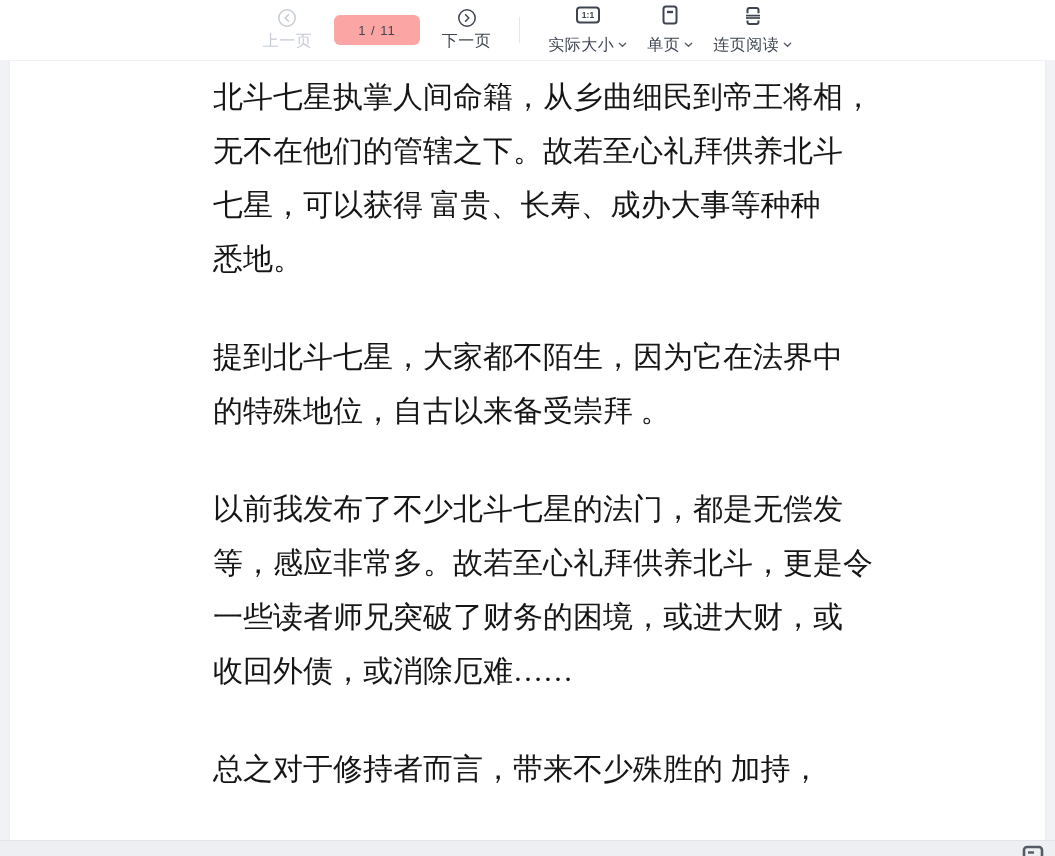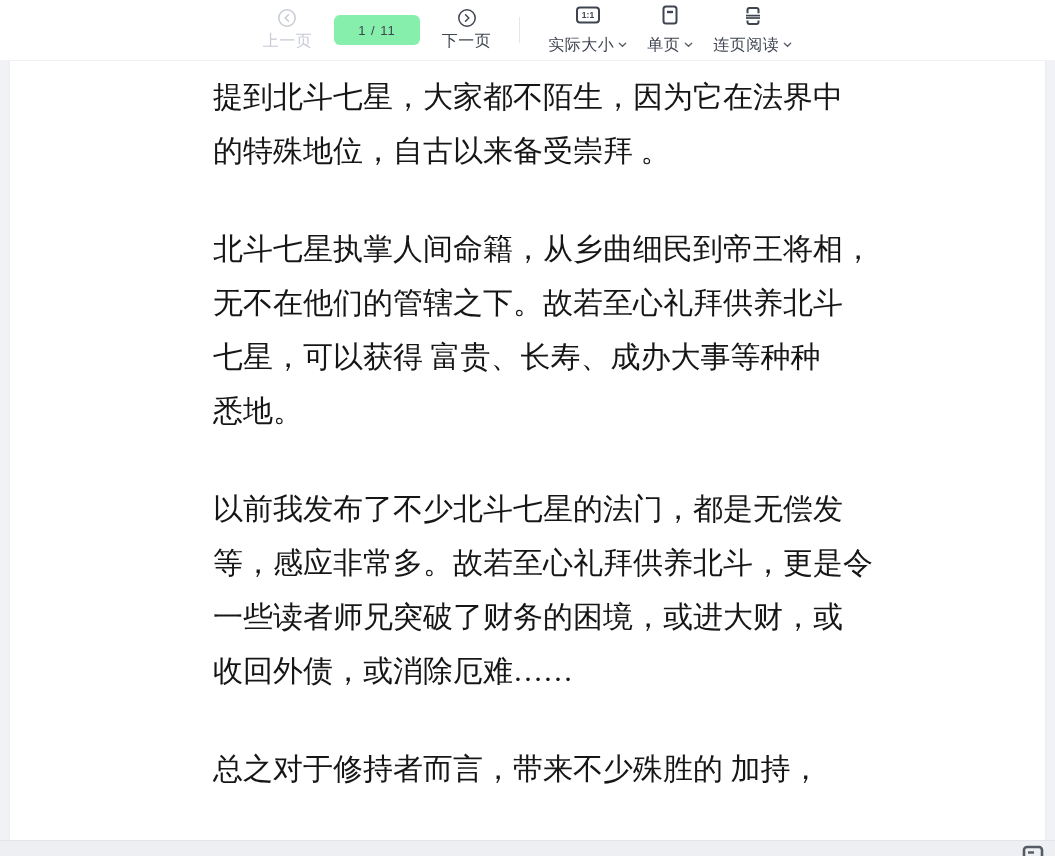--- a/index.html
+++ b/index.html
@@ -16,21 +16,21 @@
   }
   .tb-group{display:flex;align-items:center;}
   .tb-btn{
     display:flex;flex-direction:column;align-items:center;justify-content:center;
     cursor:pointer;user-select:none;margin:0 6px;padding:2px 4px;
   }
   .tb-btn .tb-label{font-size:16px;color:#3f4550;margin-top:3px;letter-spacing:.5px;}
   .tb-btn.disabled{cursor:default;}
   .tb-btn.disabled .tb-label{color:#c7ccd4;}
   .page-box{
-    height:30px;padding:0 24px;margin:0 12px;background:#86efac;border-radius:6px;
+    height:30px;padding:0 24px;margin:0 12px;background:#fca5a5;border-radius:6px;
     display:flex;align-items:center;font-size:13px;color:#3f4550;letter-spacing:1px;
   }
   .tb-divider{width:1px;height:26px;background:#e4e6ea;margin:0 18px;}
   .dd-label-row{display:flex;align-items:center;margin-top:10px;}
   .dd-label-row .tb-label{margin-top:0;}
   .chev{margin-left:4px;display:inline-block;}
   svg.icon{display:block;}
   .stroke-dark{stroke:#3f4550;}
   .stroke-disabled{stroke:#c7ccd4;}
   
@@ -123,28 +123,28 @@
         </svg>
       </span>
     </div>
 
   </div>
 </div>
 
 <div class="page">
   <div class="doc-text">
     <div class="para">
-      <div class="doc-line">提到北斗七星，大家都不陌生，因为它在法界中</div>
-      <div class="doc-line">的特殊地位，自古以来备受崇拜 。</div>
-    </div>
-    <div class="para">
       <div class="doc-line">北斗七星执掌人间命籍，从乡曲细民到帝王将相，</div>
       <div class="doc-line">无不在他们的管辖之下。故若至心礼拜供养北斗</div>
       <div class="doc-line">七星，可以获得 富贵、长寿、成办大事等种种</div>
       <div class="doc-line">悉地。</div>
+    </div>
+    <div class="para">
+      <div class="doc-line">提到北斗七星，大家都不陌生，因为它在法界中</div>
+      <div class="doc-line">的特殊地位，自古以来备受崇拜 。</div>
     </div>
     <div class="para">
       <div class="doc-line">以前我发布了不少北斗七星的法门，都是无偿发</div>
       <div class="doc-line">等，感应非常多。故若至心礼拜供养北斗，更是令</div>
       <div class="doc-line">一些读者师兄突破了财务的困境，或进大财，或</div>
       <div class="doc-line">收回外债，或消除厄难……</div>
     </div>
     <div class="para">
       <div class="doc-line">总之对于修持者而言，带来不少殊胜的 加持，</div>
     </div>

